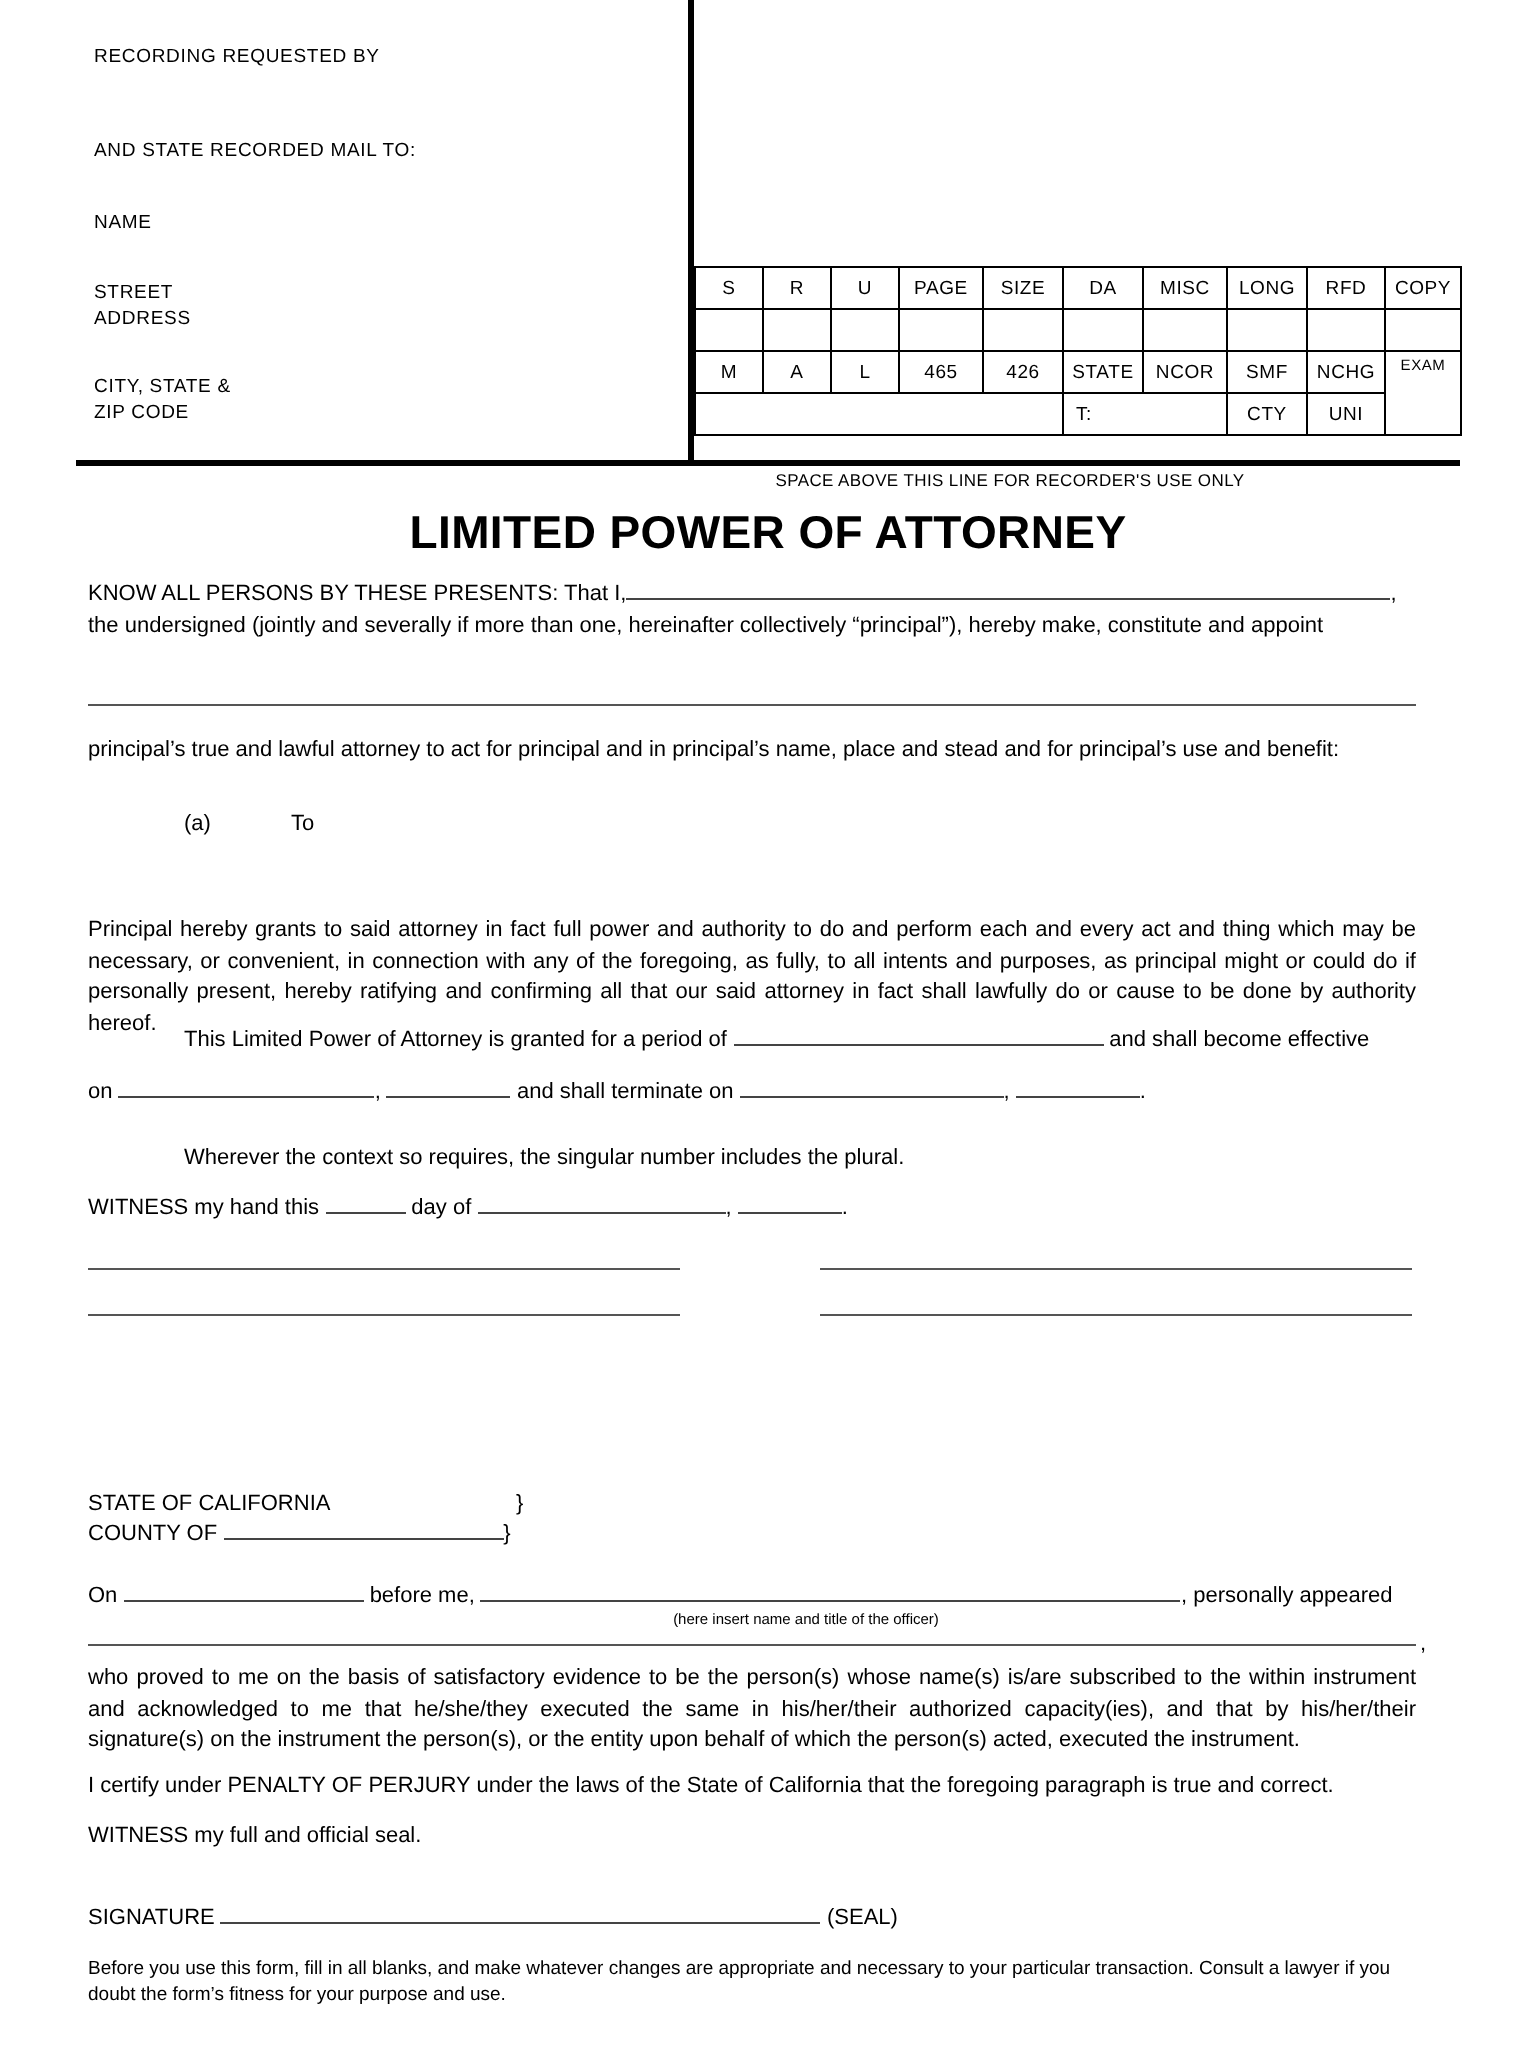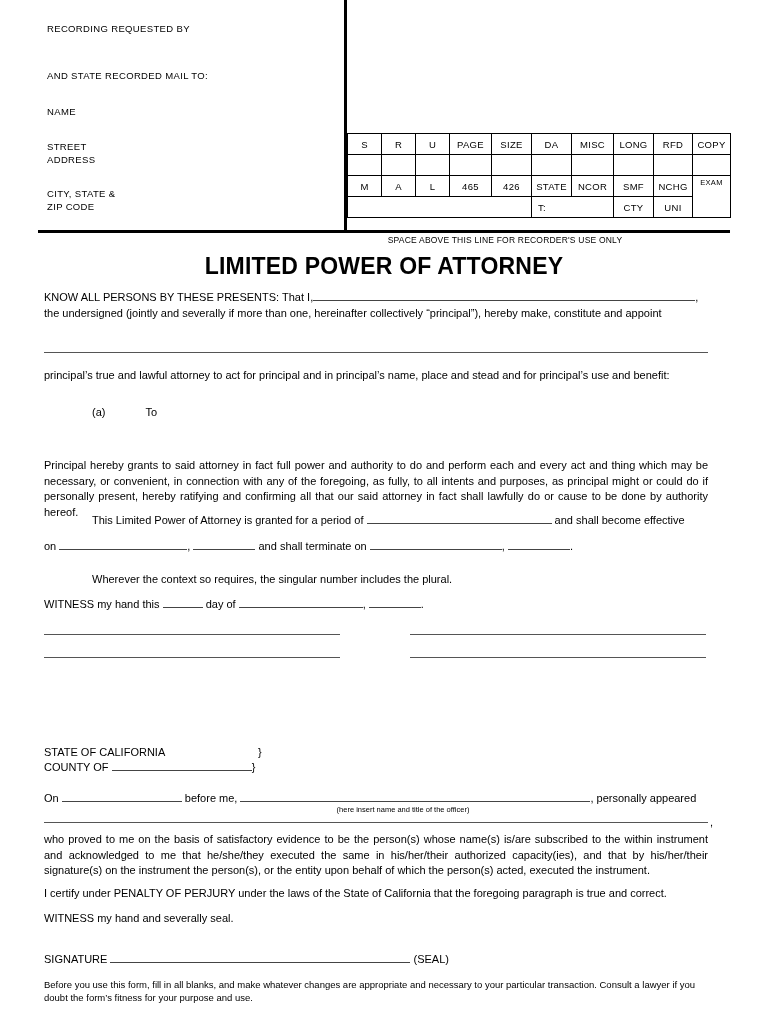--- a/index.html
+++ b/index.html
@@ -322,21 +322,21 @@
     <span>(here insert name and title of the officer)</span>
   </div>
 
   <div class="rule" style="left:44px; top:822px; width:664px;"></div>
   <div class="body-block" style="left:710px; top:815px; font-size:11px;">,</div>
 
   <div class="body-block body-just" style="left:44px; top:832px; width:664px;">who proved to me on the basis of satisfactory evidence to be the person(s) whose name(s) is/are subscribed to the within instrument and acknowledged to me that he/she/they executed the same in his/her/their authorized capacity(ies), and that by his/her/their signature(s) on the instrument the person(s), or the entity upon behalf of which the person(s) acted, executed the instrument.</div>
 
   <div class="body-block" style="left:44px; top:886px; width:664px;">I certify under PENALTY OF PERJURY under the laws of the State of California that the foregoing paragraph is true and correct.</div>
 
-  <div class="body-block" style="left:44px; top:911px; width:664px;">WITNESS my hand and severally seal.</div>
+  <div class="body-block" style="left:44px; top:911px; width:664px;">WITNESS my full and official seal.</div>
 
   <div class="body-block" style="left:44px; top:952px; width:664px;">
     <span>SIGNATURE</span>
     <span class="uline" style="width:300px;"></span>
     <span>(SEAL)</span>
   </div>
 
   <div id="footer-note">Before you use this form, fill in all blanks, and make whatever changes are appropriate and necessary to your particular transaction.  Consult a lawyer if you doubt the form’s fitness for your purpose and use.</div>
 
 </div>

